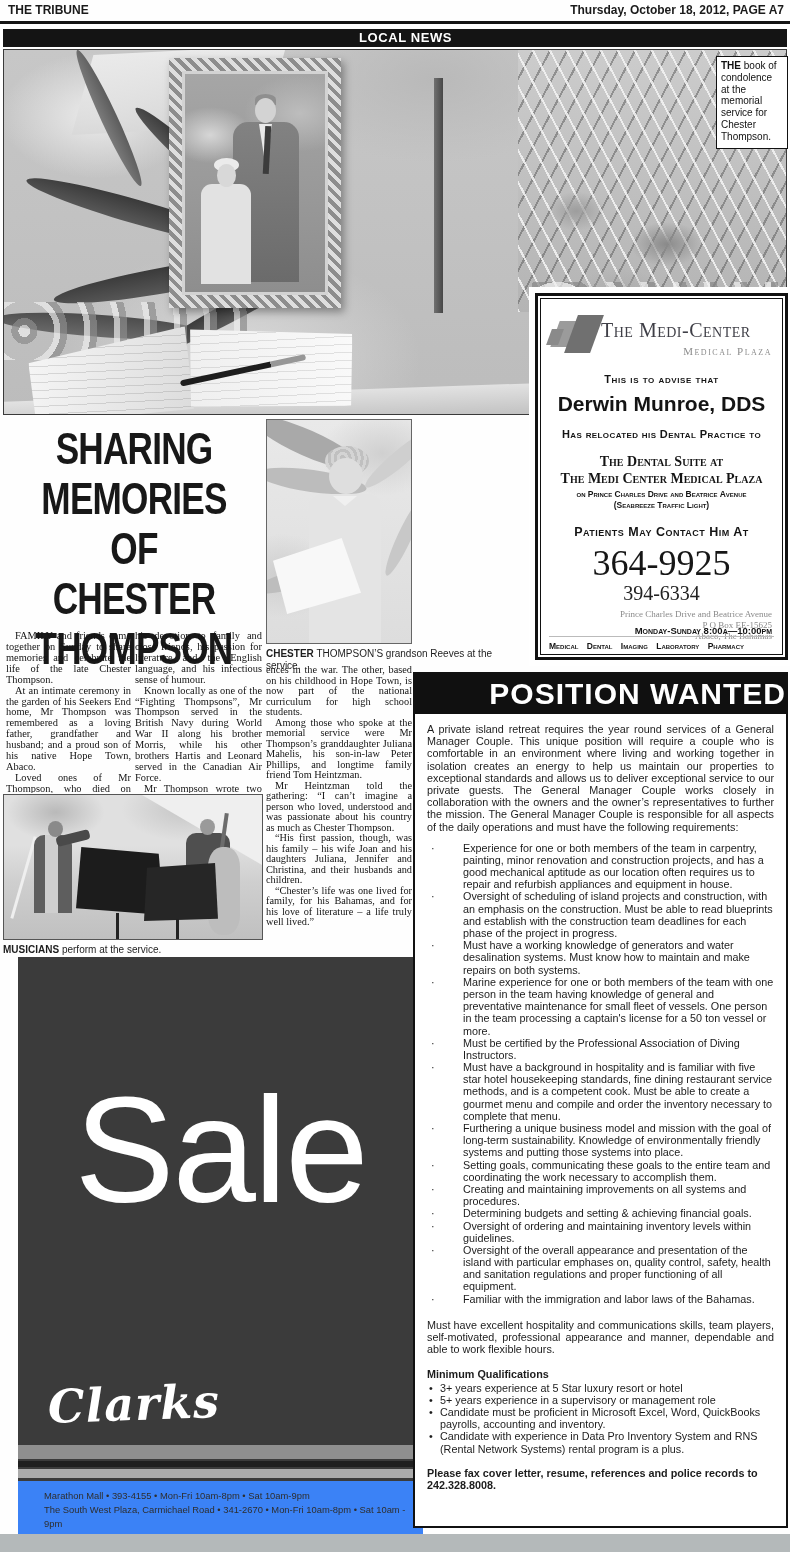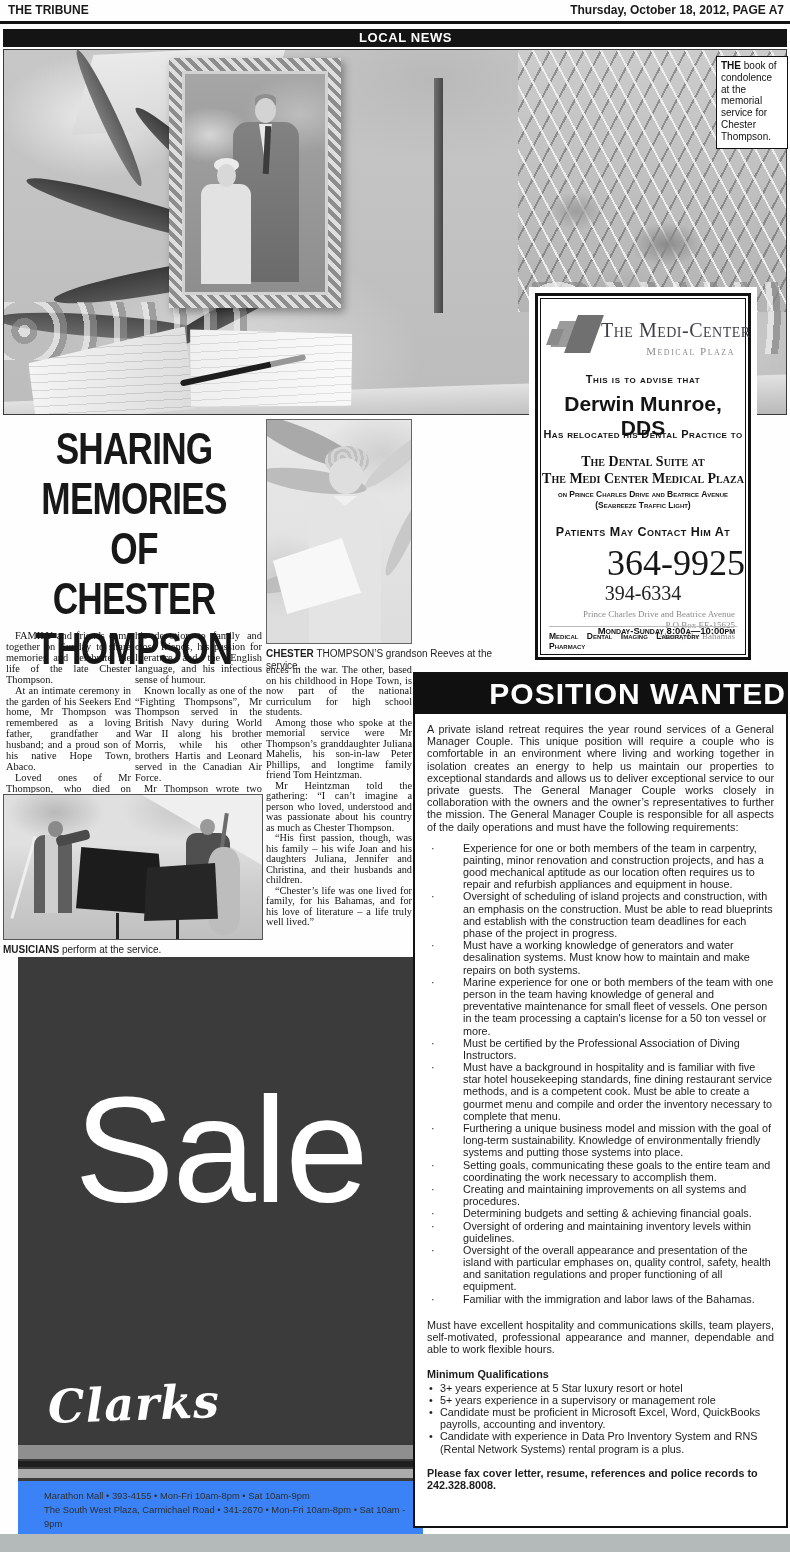--- a/index.html
+++ b/index.html
@@ -79,21 +79,21 @@
     clip-path:polygon(2% 10%, 100% 24%, 97% 100%, 0 92%); }
   .mp-pen { left:150px; top:50px; width:128px; height:6px; border-radius:3px; transform:rotate(-9deg);
     background:linear-gradient(90deg,#1d1d1d 72%,#979797 72%); }
 
   
   .photo-cap-box { left:716px; top:56px; width:72px; background:#fff; border:1px solid #111;
     padding:3px 4px 5px 4px; font:10px/1.18 "Liberation Sans",sans-serif; color:#111; z-index:5; }
   .cap-lead { font-weight:bold; }
 
   
-  .medi-ad { left:535px; top:293px; width:216px; height:367px; background:#fff; border:3px solid #111;
+  .medi-ad { left:535px; top:293px; width:253px; height:367px; background:#fff; border:3px solid #111;
     box-shadow:0 0 0 6px #fff; z-index:6; }
   .medi-inner { position:absolute; left:2px; top:2px; right:2px; bottom:2px; border:1px solid #111; }
   .medi-inner > div { position:absolute; }
   .medi-ribbon1 { left:14px; top:22px; width:40px; height:26px; background:#9b9b9b; transform:skewX(-20deg); }
   .medi-ribbon2 { left:30px; top:16px; width:26px; height:38px; background:#707070; transform:skewX(-20deg); }
   .medi-ribbon3 { left:8px; top:30px; width:12px; height:16px; background:#8a8a8a; transform:skewX(-20deg); }
   .medi-title { left:60px; top:20px; width:175px; font:20px "Liberation Serif",serif; font-variant:small-caps;
     color:#3f3f47; letter-spacing:.5px; }
   .medi-subtitle { right:10px; top:46px; font:11px "Liberation Serif",serif; font-variant:small-caps;
     color:#8c8c8c; letter-spacing:1.5px; }
@@ -101,21 +101,21 @@
     font-variant:small-caps; letter-spacing:.6px; }
   .medi-doctor { left:0; right:0; top:93px; text-align:center; font:bold 21px "Liberation Sans",sans-serif; }
   .medi-reloc { left:0; right:0; top:129px; text-align:center; font:bold 11px "Liberation Sans",sans-serif;
     font-variant:small-caps; letter-spacing:.4px; }
   .medi-loc1 { left:0; right:0; top:155px; text-align:center; font:bold 14px "Liberation Serif",serif; font-variant:small-caps; }
   .medi-loc2 { left:0; right:0; top:172px; text-align:center; font:bold 14px "Liberation Serif",serif; font-variant:small-caps; }
   .medi-loc3 { left:0; right:0; top:190px; text-align:center; font:bold 8.5px "Liberation Sans",sans-serif; font-variant:small-caps; }
   .medi-loc4 { left:0; right:0; top:201px; text-align:center; font:bold 8.5px "Liberation Sans",sans-serif; font-variant:small-caps; }
   .medi-contact { left:0; right:0; top:226px; text-align:center; font:bold 12.5px "Liberation Sans",sans-serif;
     font-variant:small-caps; letter-spacing:.5px; }
-  .medi-phone1 { left:0; right:0; top:243px; text-align:right; font:36px "Liberation Serif",serif; color:#161616; }
+  .medi-phone1 { left:0; right:0; top:243px; text-align:center; font:36px "Liberation Serif",serif; color:#161616; }
   .medi-phone2 { left:0; right:0; top:283px; text-align:center; font:20px "Liberation Serif",serif; color:#222; }
   .medi-addr { right:10px; top:310px; text-align:right; font:9px/1.22 "Liberation Serif",serif; color:#8a8a8a; }
   .medi-addr div { position:static; }
   .medi-hours { right:10px; top:326px; font:bold 9.5px "Liberation Sans",sans-serif; font-variant:small-caps; }
   .medi-services { left:8px; bottom:3px; font:bold 8.5px "Liberation Sans",sans-serif; font-variant:small-caps;
     word-spacing:6px; border-top:1px solid #bbb; right:8px; padding-top:4px; }
 
   
   .headline { left:6px; top:424px; width:256px; text-align:center; transform:scaleX(.8);
     transform-origin:top center; }

